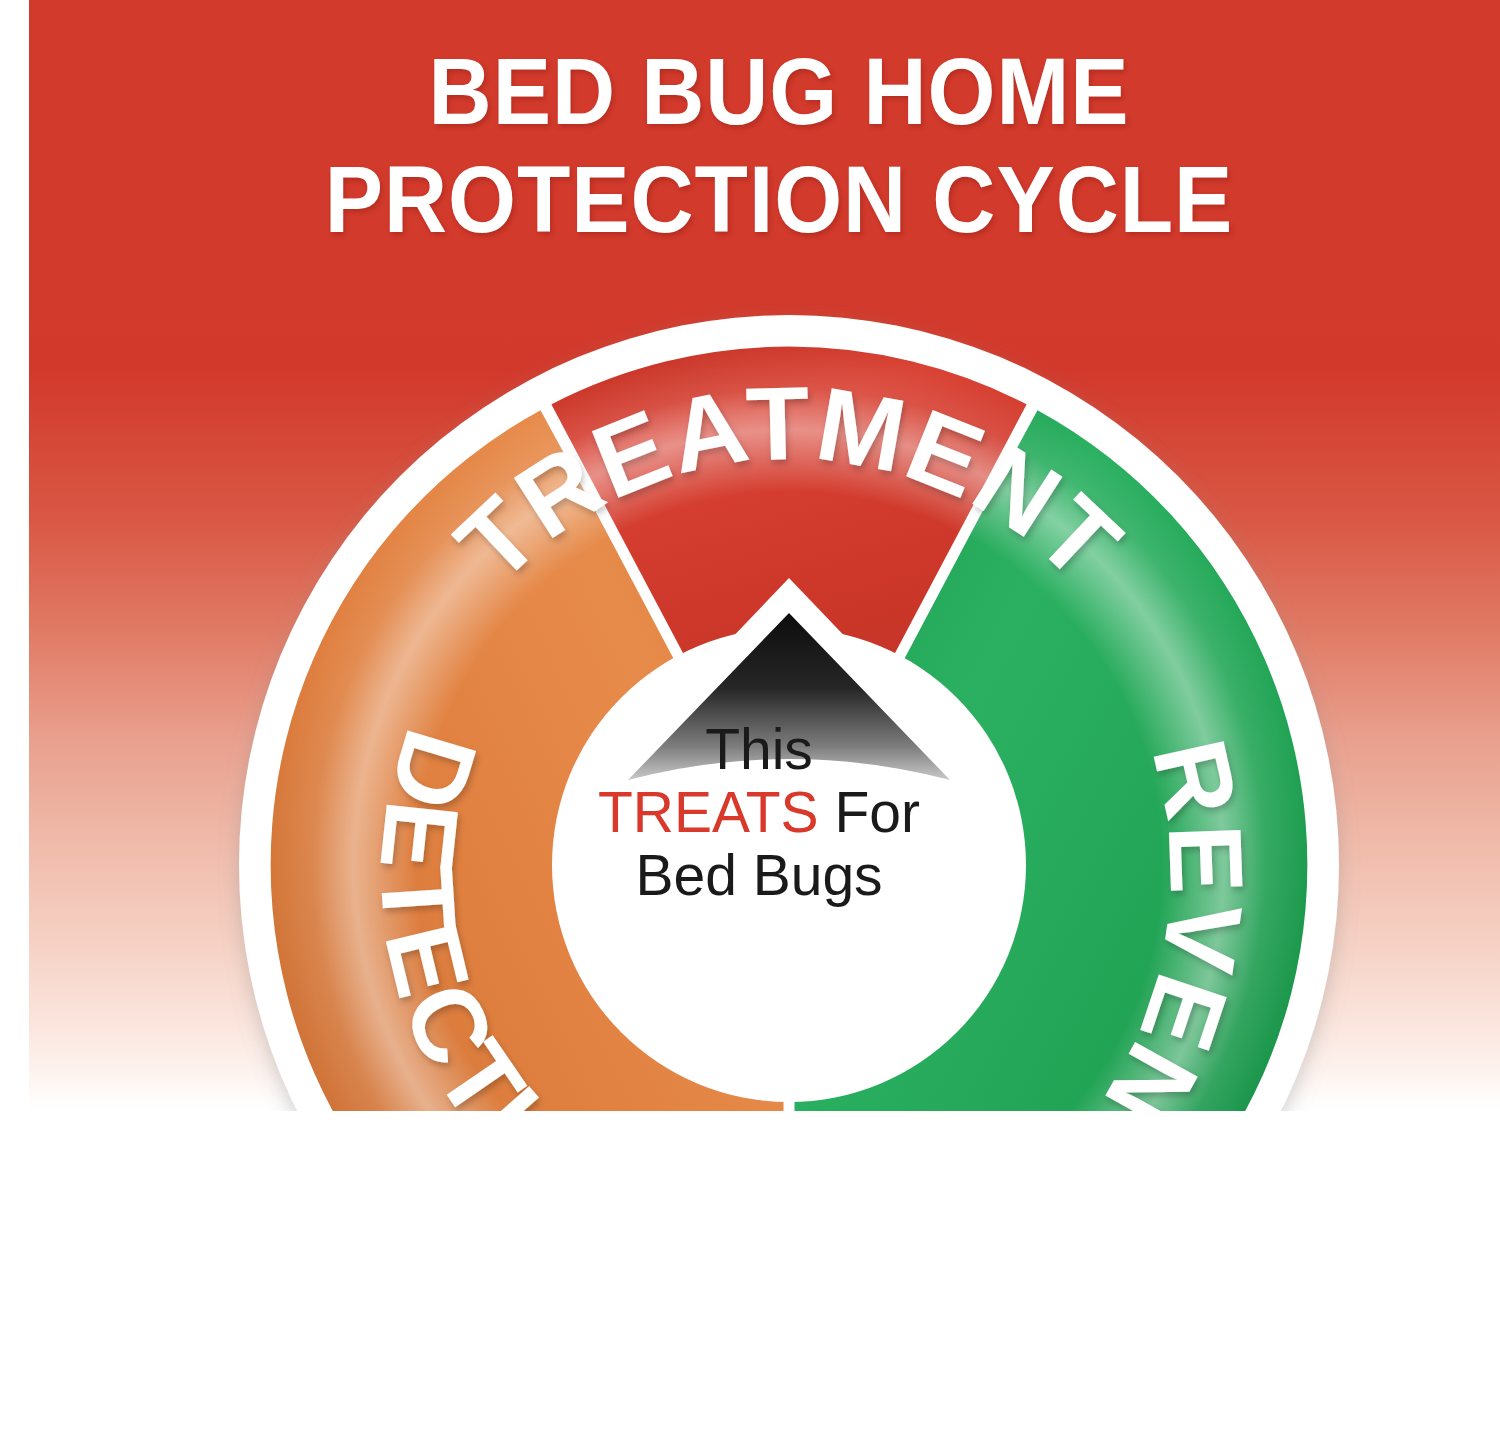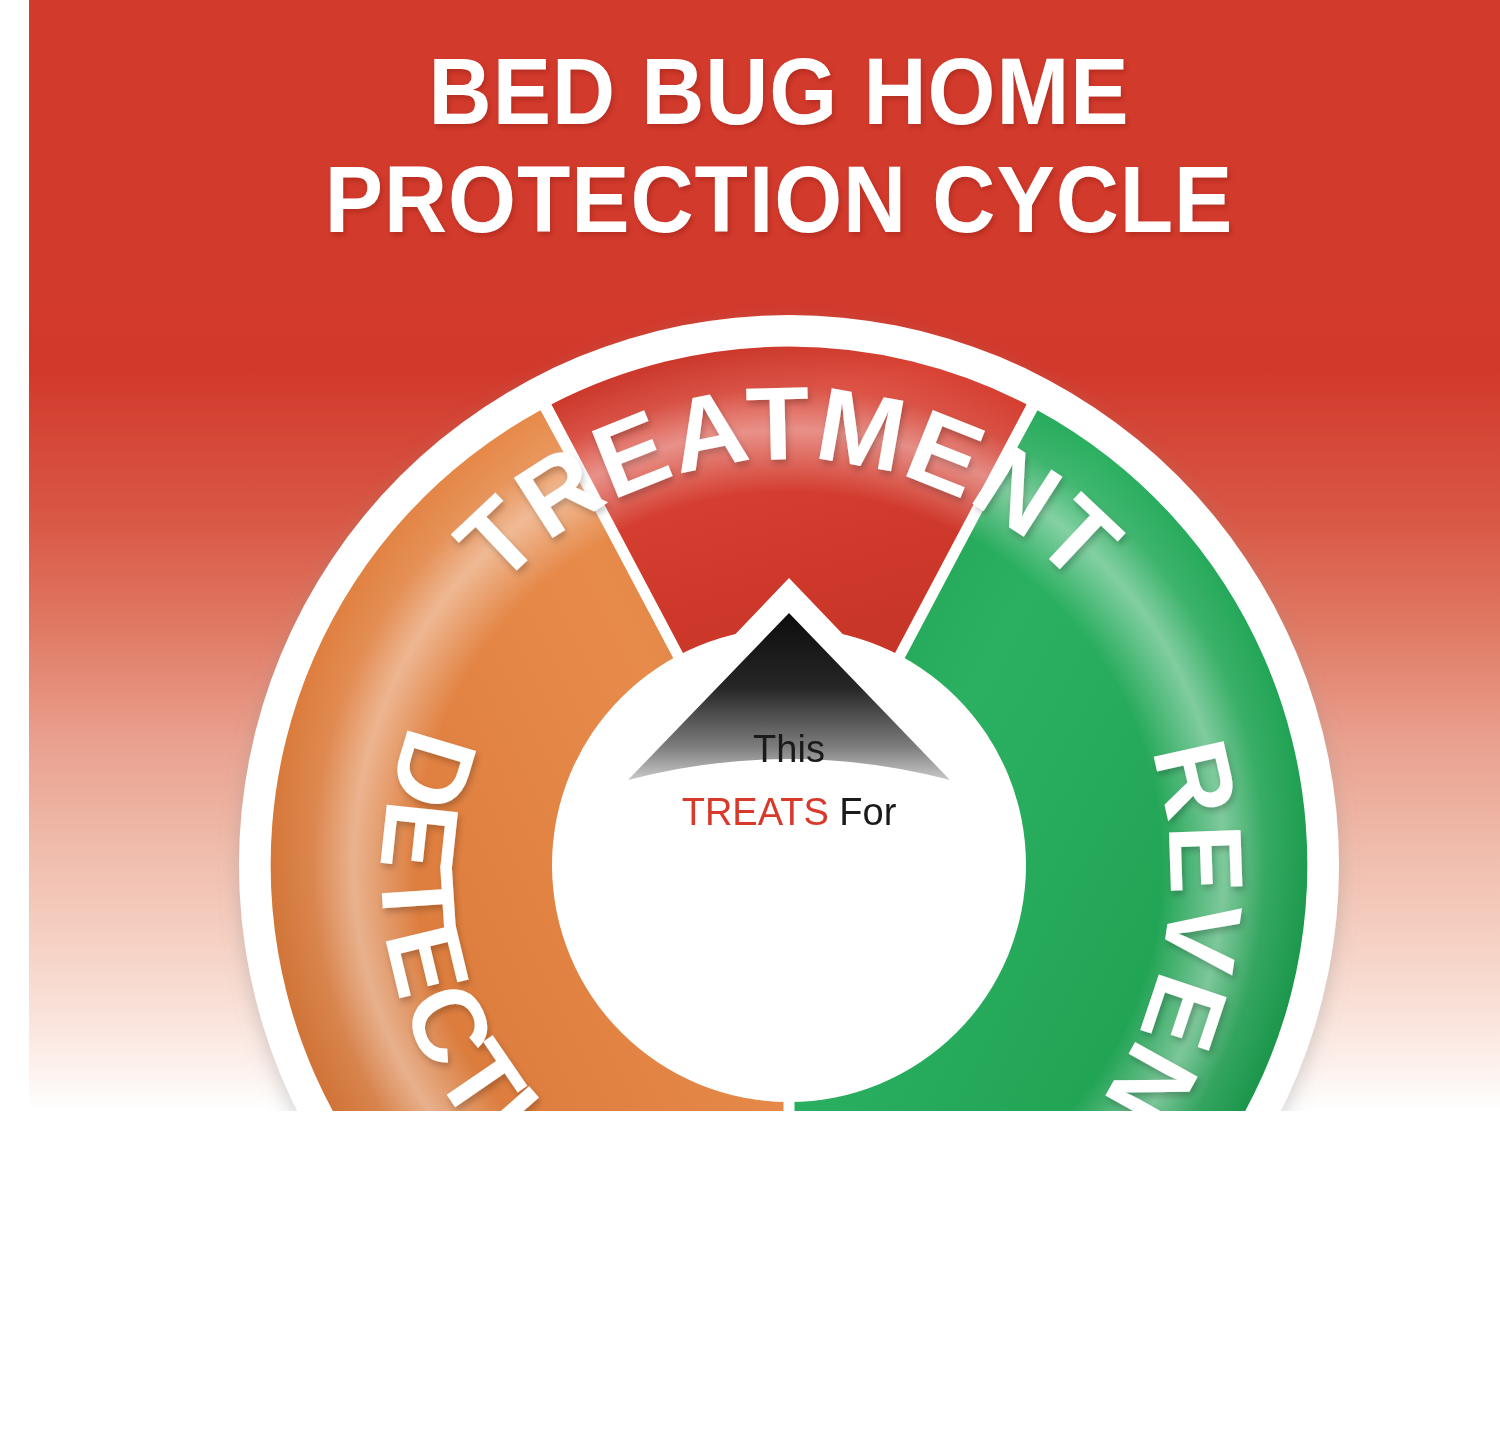--- a/index.html
+++ b/index.html
@@ -76,28 +76,28 @@
     font-family: "Liberation Sans Narrow", "Liberation Sans", sans-serif;
     font-weight: bold;
     font-size: 104px;
     letter-spacing: 2px;
     fill: #ffffff;
   }
 
   
   #center-text {
     position: absolute;
-    left: 523px;
+    left: 493px;
     top: 718px;
     width: 474px;
     text-align: center;
     z-index: 30;
     font-family: "Liberation Sans", sans-serif;
     color: #1a1a1a;
-    font-size: 38px;
+    font-size: 57px;
     line-height: 63px;
     font-weight: normal;
   }
   #center-text .ct-line { white-space: nowrap; }
   #center-text .treats {
     color: #d8392b;
   }
 </style>
 </head>
 <body>
@@ -203,15 +203,16 @@
 
       <text class="arc-label" filter="url(#textShadow)">
         <textPath href="#arcDetection" startOffset="50%" text-anchor="middle">DETECTION</textPath>
       </text>
     </svg>
   </div>
 
   <div id="center-text">
     <div class="ct-line">This</div>
     <div class="ct-line"><span class="treats">TREATS</span><span> For</span></div>
+    <div class="ct-line">Bed Bugs</div>
   </div>
 
 </div>
 
 </body></html>

